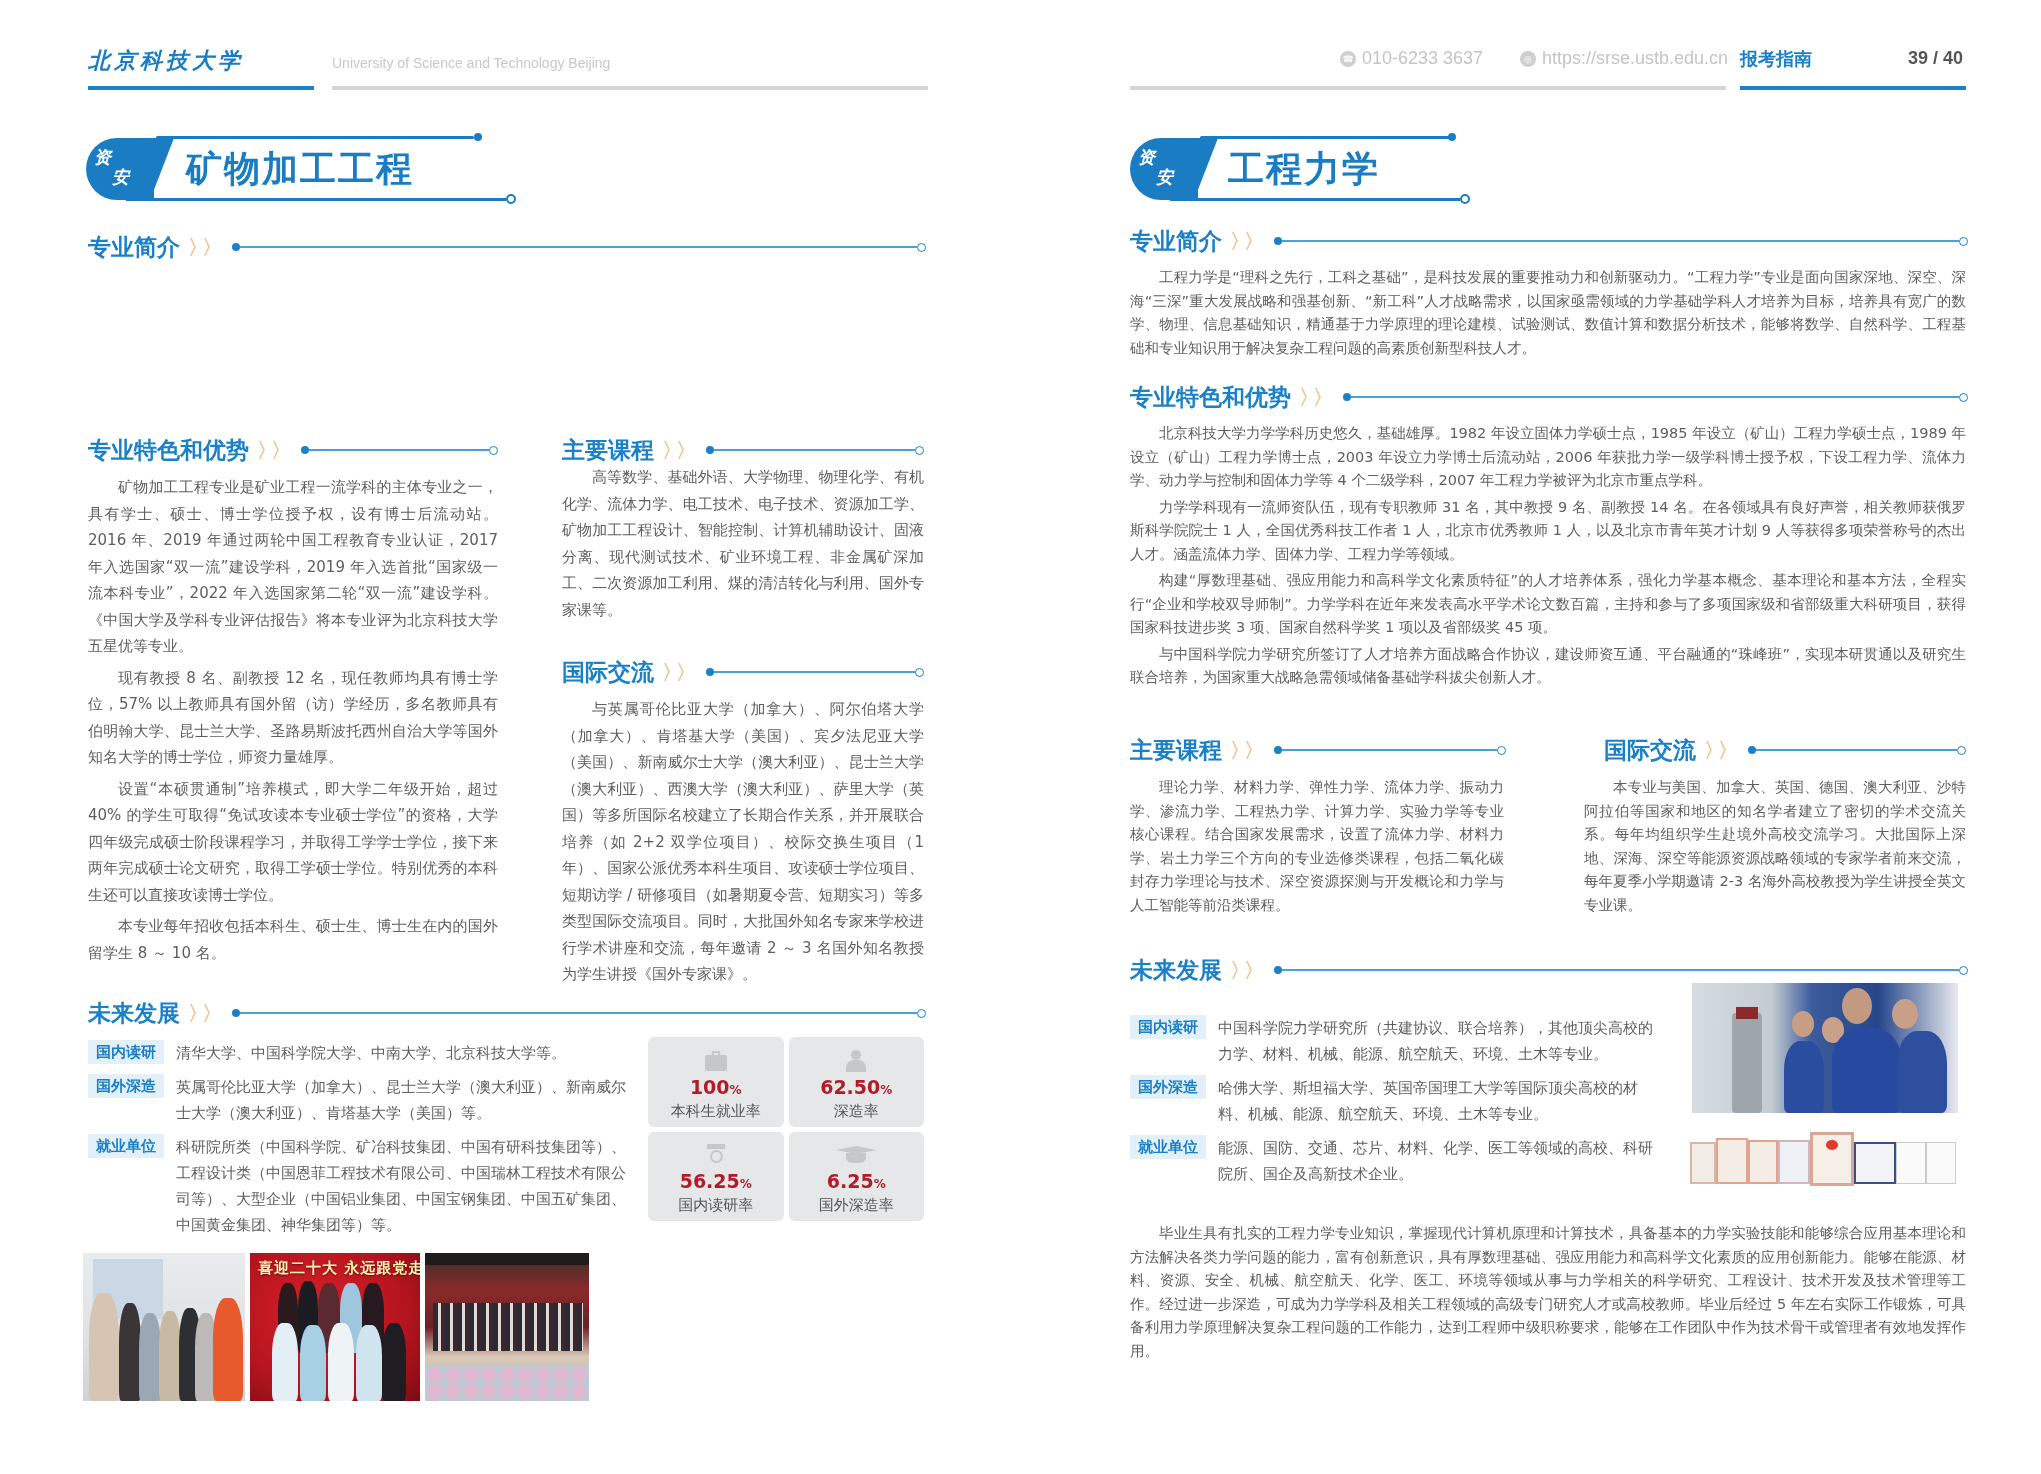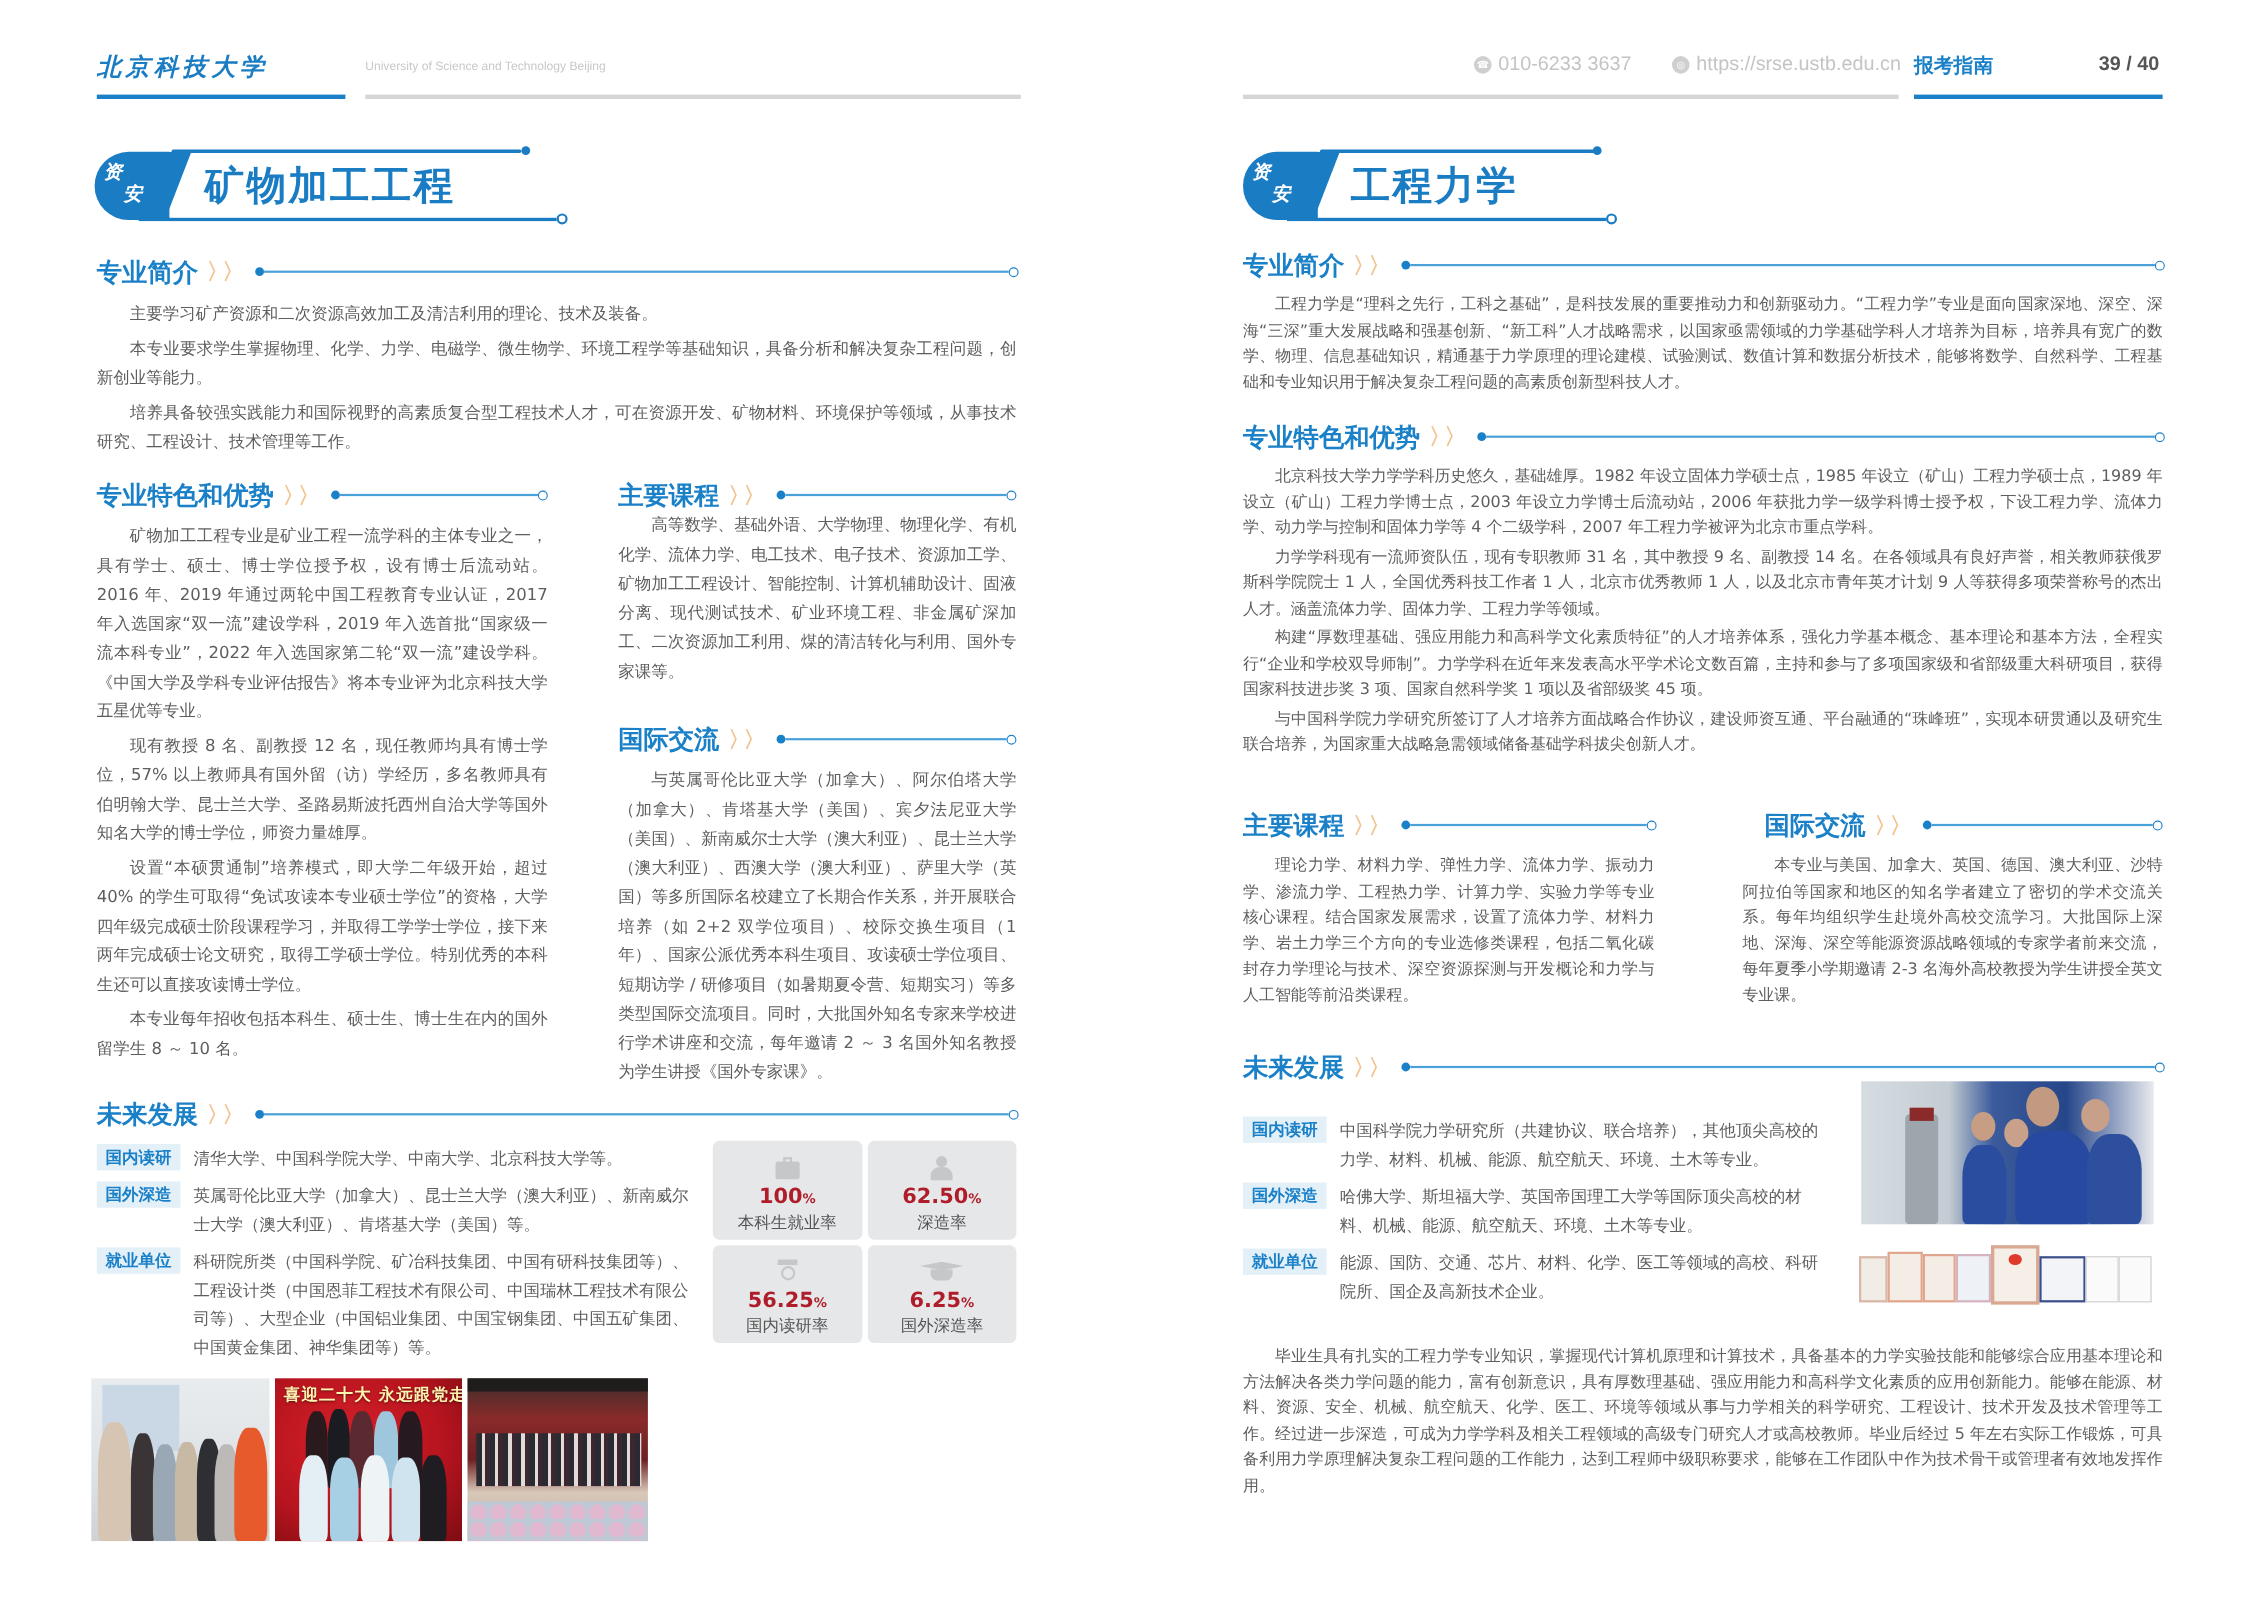--- a/index.html
+++ b/index.html
@@ -5,21 +5,21 @@
   * { box-sizing: border-box; margin: 0; padding: 0; }
   html, body { width: 2041px; height: 1474px; background: #ffffff; overflow: hidden; }
   body { position: relative; font-family: "DejaVu Sans", "Liberation Sans", sans-serif; color: #5a5a5a; }
 
   .page { position: absolute; top: 0; height: 1474px; }
   .page-left { left: 0; width: 1020px; }
   .page-right { left: 1020px; width: 1021px; }
 
   
   .hdr-logo { position: absolute; left: 88px; top: 46px; font-family: "DejaVu Serif", serif; font-style: italic; font-weight: bold; font-size: 22px; color: #1a7cc3; letter-spacing: 4px; }
-  .hdr-en { position: absolute; left: 332px; top: 55px; font-family: "Liberation Sans", sans-serif; font-size: 11px; color: #c8c8c8; }
+  .hdr-en { position: absolute; left: 332px; top: 55px; font-family: "Liberation Sans", sans-serif; font-size: 14px; color: #c8c8c8; }
   .hdr-bar-blue { position: absolute; height: 4px; background: #1a80c8; }
   .hdr-bar-grey { position: absolute; height: 4px; background: #d6d6d6; }
   .hdr-contact { position: absolute; top: 48px; font-family: "Liberation Sans", sans-serif; font-size: 18px; color: #c4c4c4; display: flex; align-items: center; gap: 6px; }
   .hdr-contact .ic { width: 16px; height: 16px; border-radius: 50%; background: #cfcfcf; display: inline-flex; align-items: center; justify-content: center; font-size: 9px; color: #fff; }
   .hdr-guide { position: absolute; left: 1740px; top: 47px; font-size: 18px; font-weight: bold; color: #1a80c8; }
   .hdr-pager { position: absolute; left: 1908px; top: 48px; font-family: "Liberation Sans", sans-serif; font-size: 18px; font-weight: bold; color: #555; }
 
   
   .major { position: absolute; height: 70px; }
   .major .badge { position: absolute; left: 0; top: 5px; width: 68px; height: 62px; background: #1a7cc3; border-radius: 34px 0 0 34px; }
@@ -90,25 +90,20 @@
     <div class="ring-bot" style="left:420px;"></div>
     <div class="title">矿物加工工程</div>
   </div>
 
   <div class="sec" style="left:88px; top:232px; width:838px;">
     <span class="sec-title">专业简介</span>
     <span class="chev">〉〉</span>
     <span class="dot"></span>
       <span class="rule"></span>
       <span class="ring"></span>
-  </div>
-  <div class="txt" style="left:88px; top:272px; width:836px;">
-    <p>主要学习矿产资源和二次资源高效加工及清洁利用的理论、技术及装备。</p>
-    <p>本专业要求学生掌握物理、化学、力学、电磁学、微生物学、环境工程学等基础知识，具备分析和解决复杂工程问题，创新创业等能力。</p>
-    <p>培养具备较强实践能力和国际视野的高素质复合型工程技术人才，可在资源开发、矿物材料、环境保护等领域，从事技术研究、工程设计、技术管理等工作。</p>
   </div>
 
   <div class="sec" style="left:88px; top:435px; width:410px;">
     <span class="sec-title">专业特色和优势</span>
     <span class="chev">〉〉</span>
     <span class="dot"></span>
       <span class="rule"></span>
       <span class="ring"></span>
   </div>
   <div class="txt" style="left:88px; top:474px; width:410px;">

